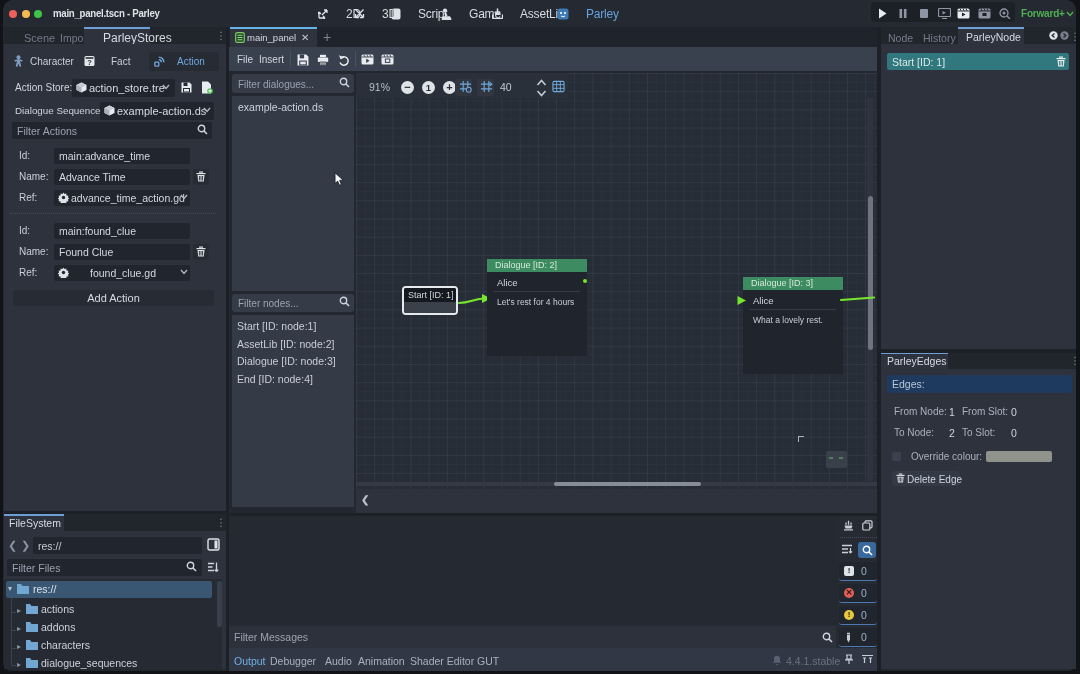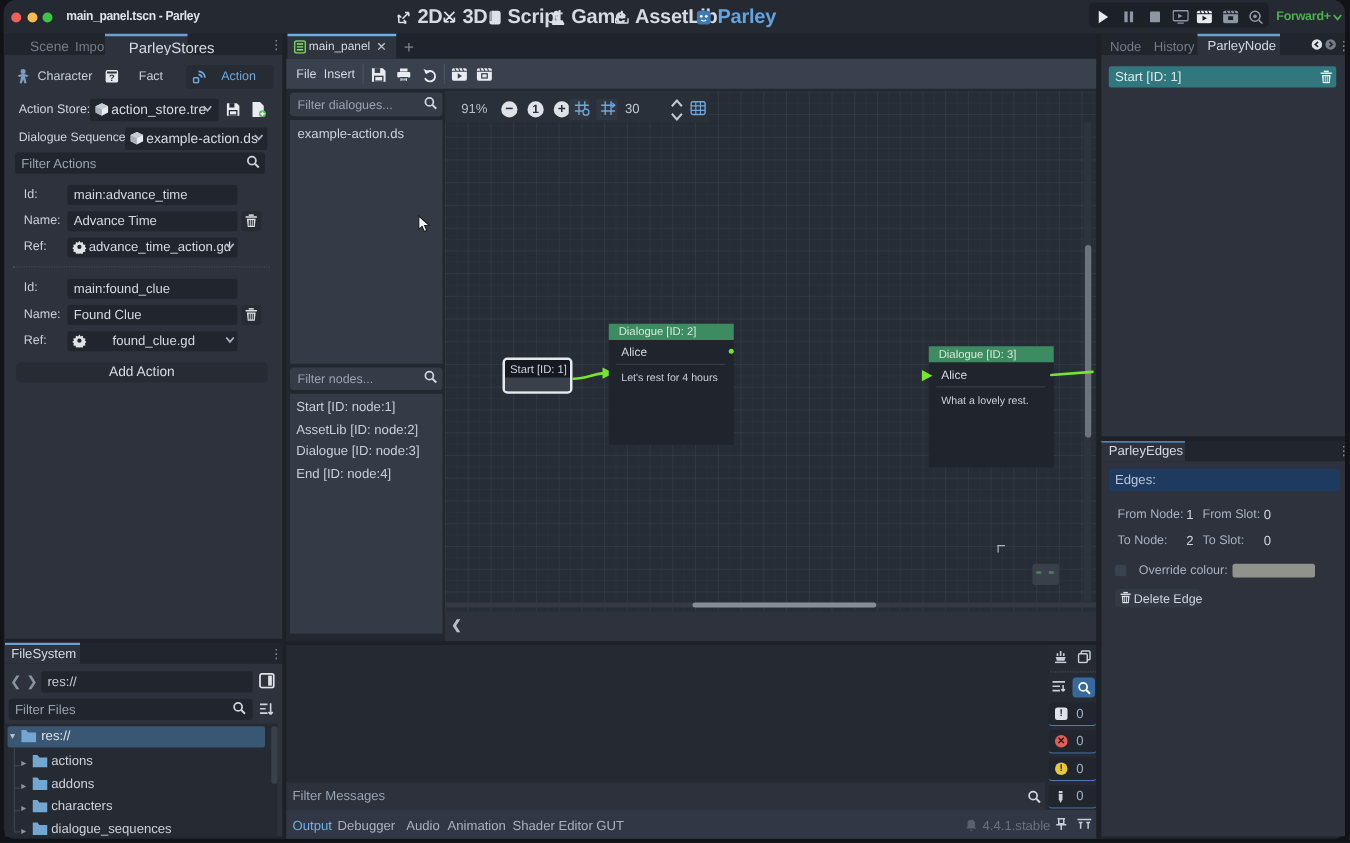--- a/index.html
+++ b/index.html
@@ -2,21 +2,21 @@
 <html><head><meta charset="utf-8"><style>
 *{margin:0;padding:0;box-sizing:border-box}
 html,body{width:1080px;height:674px;background:#111317;overflow:hidden}
 body{font-family:"Liberation Sans",sans-serif;font-size:11px;color:#ced4de;position:relative}
 .abs{position:absolute}
 #win{position:absolute;left:3px;top:0;width:1073px;height:671px;background:#23272f;border-radius:10px 10px 8px 8px;overflow:hidden}
 
 #titlebar{position:absolute;left:3px;top:0;width:1073px;height:27px;background:#252932;border-radius:10px 10px 0 0}
 .light{position:absolute;top:10px;width:8px;height:8px;border-radius:50%}
 #title{position:absolute;left:53px;top:7px;font-size:10.5px;font-weight:bold;color:#dde1e8;letter-spacing:-0.3px;transform:scaleX(0.92);transform-origin:left center}
-.menuitem{position:absolute;top:7px;font-size:16px;font-weight:bold;color:#d6dae2;display:flex;align-items:center;gap:5px;height:13px;letter-spacing:-0.2px}
+.menuitem{position:absolute;top:7px;font-size:12px;font-weight:normal;color:#d6dae2;display:flex;align-items:center;gap:17px;height:13px;letter-spacing:-0.2px}
 #playstrip{position:absolute;left:871px;top:2px;width:144px;height:20px;background:#1c2027;border-radius:4px}
 #forward{position:absolute;left:1021px;top:8px;font-size:10px;font-weight:bold;color:#4fb052;letter-spacing:-0.2px}
 
 .panel{background:#2d323d}
 .tabstrip{background:#21252c}
 .tab-active{background:#2d323d;border-top:2px solid #6d9fd4}
 .well{background:#21262e;border-radius:2px}
 .btn{background:#262b34;border-radius:3px}
 .graytxt{color:#747b8a}
 .muted{color:#9aa2b0}
@@ -435,21 +435,21 @@
       <circle cx="10.5" cy="10.5" r="2.6" fill="#313641" stroke="#6fa8dc" stroke-width="1.1"></circle>
     </svg>
   </div>
 <div class="abs" style="left:477px;top:79px;width:17px;height:17px;background:#313641;border-radius:2px"></div>
 <div class="abs" style="left:480px;top:80px">
     <svg width="13" height="13" viewBox="0 0 14 14">
       <path d="M4.5 1 v12 M9.5 1 v12 M1 4.5 h12 M1 9.5 h12" stroke="#6fa8dc" stroke-width="1.2"></path>
       <path d="M10.5 2.5 l2.2 2 -2.2 2" stroke="#6fa8dc" stroke-width="1.1" fill="none"></path>
     </svg>
   </div>
-<div class="abs" style="left:500px;top:81px;font-size:10.5px;color:#c3c9d3">30</div>
+<div class="abs" style="left:500px;top:81px;font-size:10.5px;color:#c3c9d3">40</div>
 <svg class="abs" style="left:536px;top:79px" width="11" height="18" viewBox="0 0 11 18">
     <path d="M1.5 6 L5.5 1.5 L9.5 6" stroke="#c3c9d3" stroke-width="1.6" fill="none"></path>
     <path d="M1.5 12 L5.5 16.5 L9.5 12" stroke="#c3c9d3" stroke-width="1.6" fill="none"></path>
   </svg>
 <div class="abs" style="left:552px;top:80px">
     <svg width="13" height="13" viewBox="0 0 14 14">
       <rect x="1" y="1.5" width="12" height="11" rx="1.5" stroke="#6fa8dc" stroke-width="1.2" fill="none"></rect>
       <path d="M5 1.5 v11 M9 1.5 v11 M1 5 h12 M1 9 h12" stroke="#6fa8dc" stroke-width="1"></path>
     </svg>
   </div>

